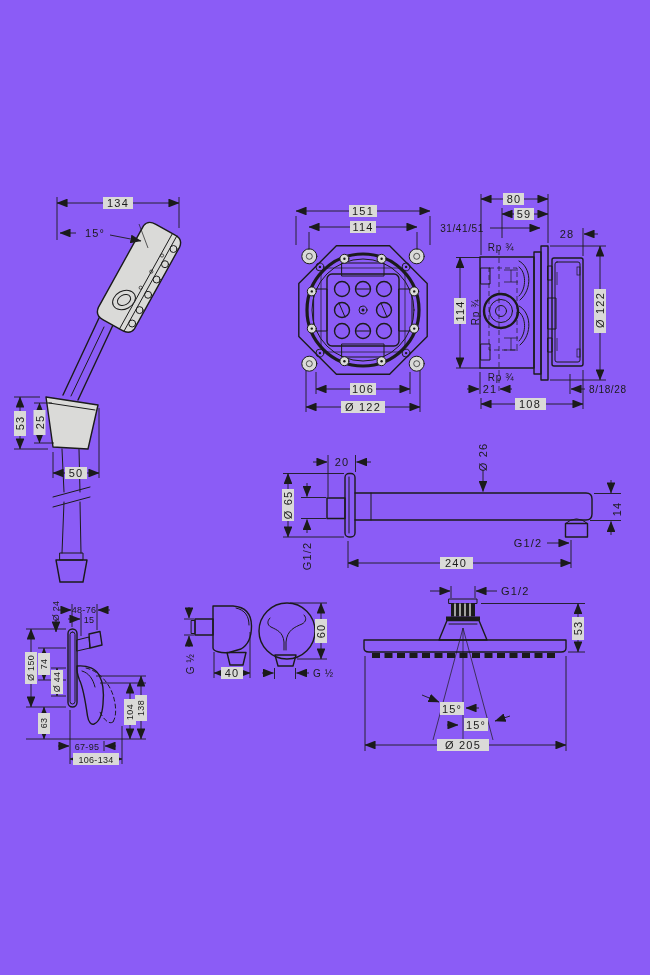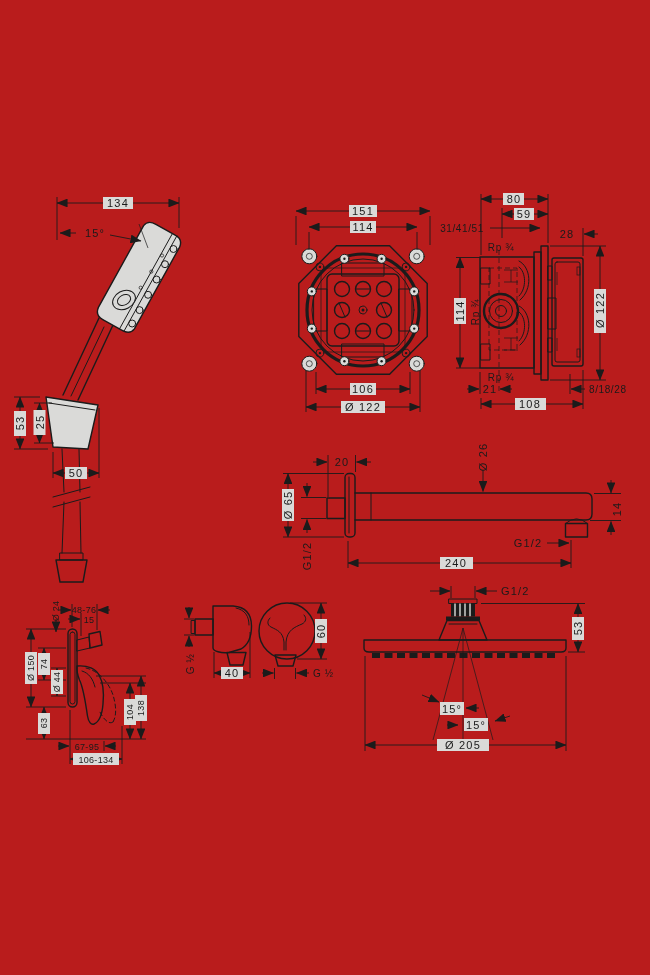--- a/index.html
+++ b/index.html
@@ -1,16 +1,16 @@
 <!DOCTYPE html>
 <html><head>
 <meta charset="utf-8">
 <style>
   html,body{margin:0;padding:0;background:#dadad8;}
-  .canvas{position:relative;width:650px;height:975px;background:#b91c1c;overflow:hidden;
+  .canvas{position:relative;width:650px;height:975px;background:#8b5cf6;overflow:hidden;
           font-family:"Liberation Sans",sans-serif;}
   svg{position:absolute;left:0;top:0;}
   .o{stroke:#1b1b1b;stroke-width:1.4;fill:none;stroke-linejoin:round;stroke-linecap:round;}
   .o2{stroke:#1b1b1b;stroke-width:1;fill:none;stroke-linejoin:round;stroke-linecap:round;}
   .thin{stroke:#1b1b1b;stroke-width:.7;fill:none;}
   .dim{stroke:#1b1b1b;stroke-width:.9;fill:none;}
   .bgfill{fill:#dadad8;}
   .dark{fill:#1b1b1b;}
   .dash{stroke-dasharray:5 3;}
   .dash2{stroke-dasharray:4 3;}

